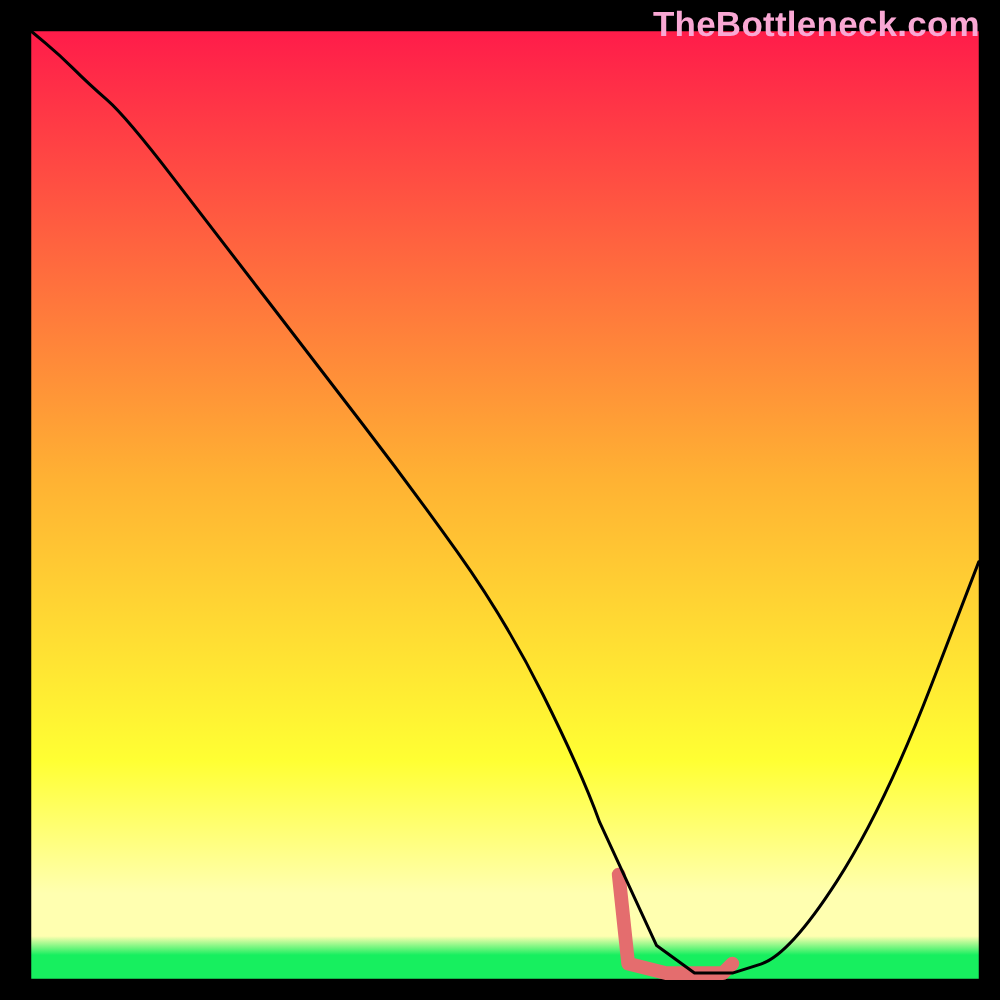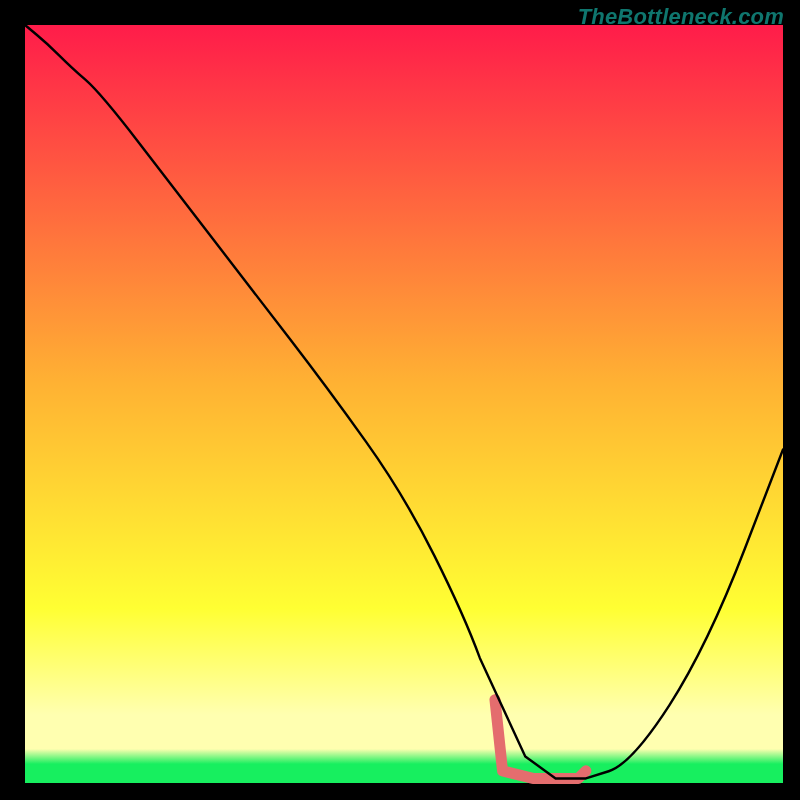--- a/index.html
+++ b/index.html
@@ -14,26 +14,25 @@
   .stage {
     position: relative;
     width: 800px;
     height: 800px;
     background: #000;
   }
   .attribution {
     position: absolute;
     top: 4px;
     right: 16px;
-    color: #0f766e;
-    font-size: 22px;
+    color: #f9a8d4;
+    font-size: 28px;
     font-weight: 600;
     letter-spacing: 0.2px;
     z-index: 5;
-    font-style: italic;
   }
   svg { display: block; }
 </style>
 </head>
 <body>
 
 <div class="stage">
   <div class="attribution">TheBottleneck.com</div>
   <svg id="chart-svg" width="800" height="800" viewBox="0 0 800 800">
     <defs>

